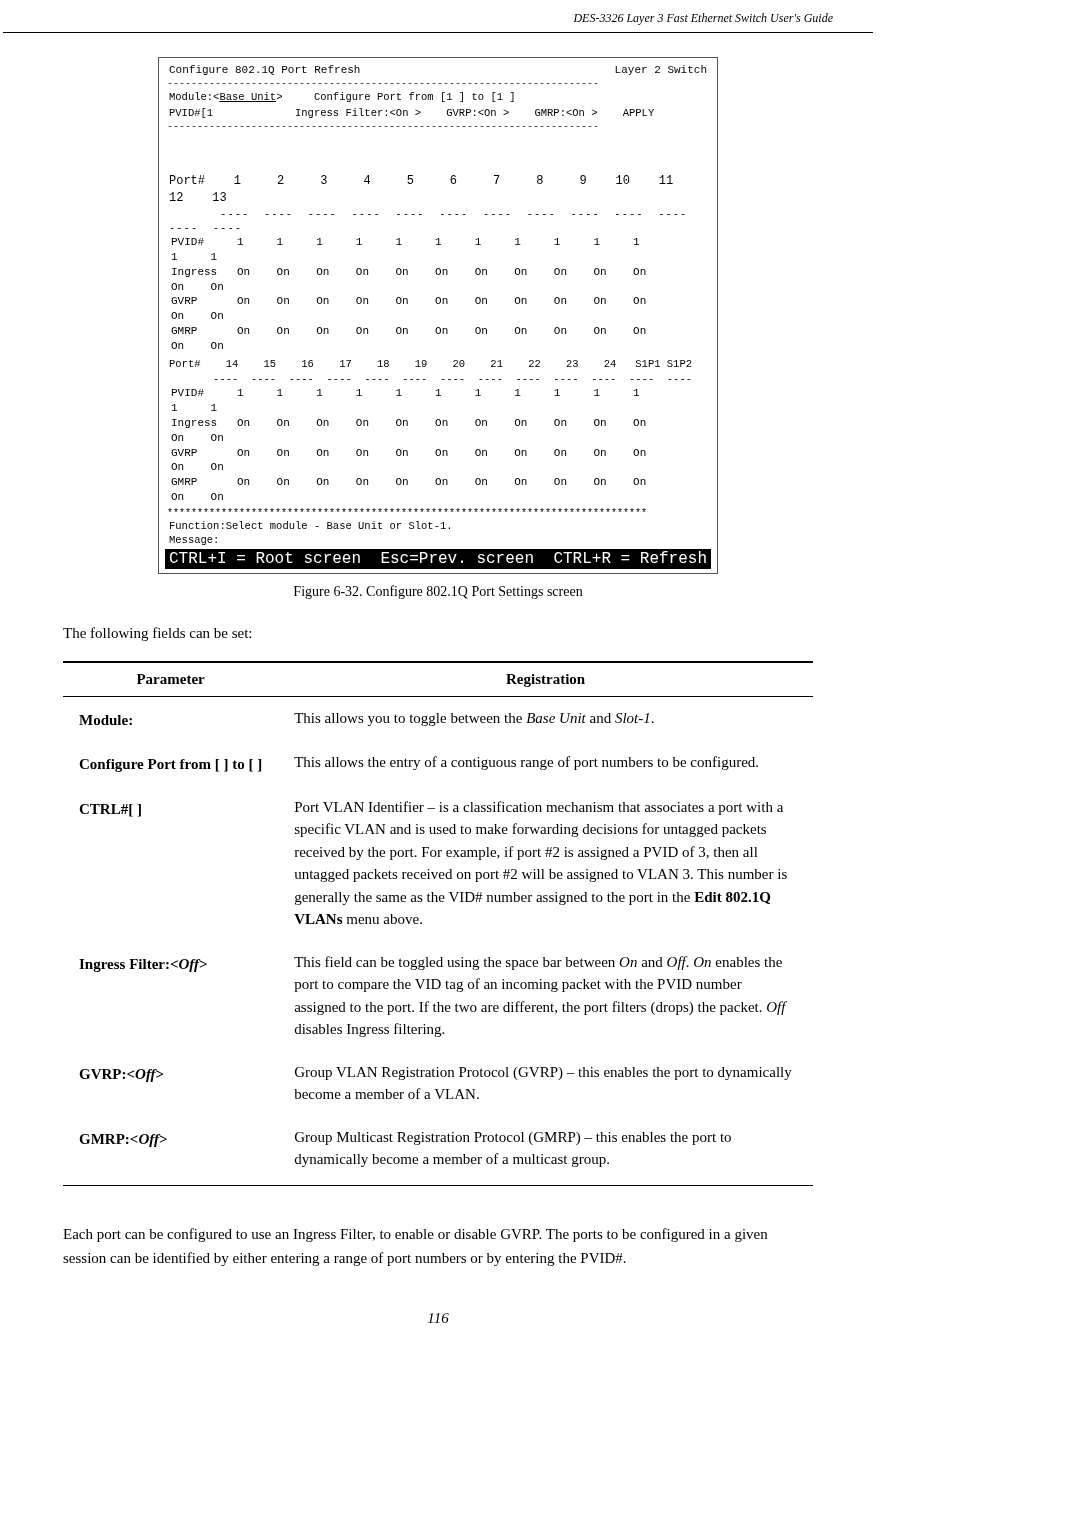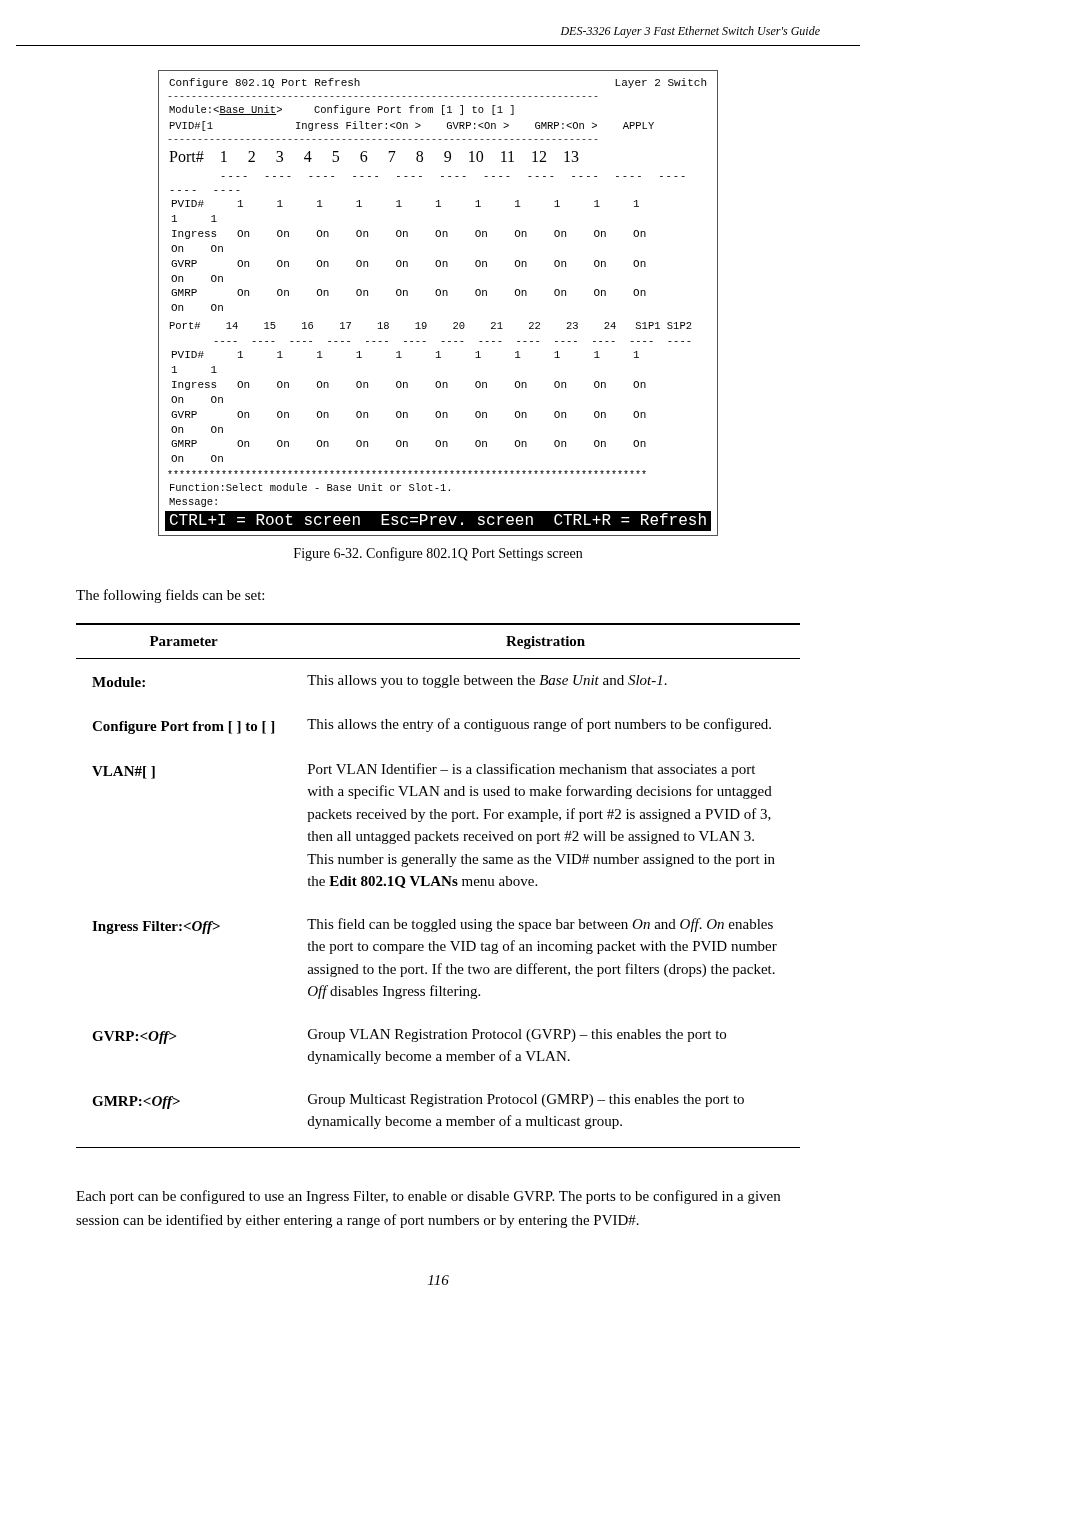--- a/index.html
+++ b/index.html
@@ -8,21 +8,21 @@
       min-height: 1528px;
       background: #ffffff;
       font-family: Times New Roman, Times, serif;
       font-size: 15px;
       color: #000000;
     }
 
     .page-container {
       width: 876px;
       min-height: 1528px;
-      padding: 16px;
+      padding: 3px;
       position: relative;
     }
 
     
     .page-header {
       border-bottom: 1.5px solid #000;
       text-align: right;
       padding: 8px 40px 6px 40px;
       font-size: 12px;
       font-style: italic;
@@ -185,21 +185,21 @@
       <div class="terminal-row" style="font-size:10.5px; padding: 1px 4px;">
         <span>Module:&lt;<span style="text-decoration:underline;">Base Unit</span>&gt;&nbsp;&nbsp;&nbsp;&nbsp; Configure Port from [1 ] to [1 ]</span>
       </div>
 
       <div class="terminal-row" style="font-size:10.5px; padding: 1px 4px;">
         <span>PVID#[1&nbsp;&nbsp;&nbsp;&nbsp;&nbsp;&nbsp;&nbsp;&nbsp;&nbsp;&nbsp;&nbsp;&nbsp; Ingress Filter:&lt;On &gt;&nbsp;&nbsp;&nbsp; GVRP:&lt;On &gt;&nbsp;&nbsp;&nbsp; GMRP:&lt;On &gt;&nbsp;&nbsp;&nbsp; APPLY</span>
       </div>
 
       <div class="terminal-dashes">------------------------------------------------------------------------</div>
 
-      <div class="terminal-row" style="font-size:16px; padding:1px 4px; font-family:Liberation Serif, serif;">
+      <div class="terminal-row" style="font-size:12px; padding:1px 4px; font-family:Liberation Mono, monospace;margin-top:40px;">
         <span>Port#&nbsp;&nbsp;&nbsp; 1&nbsp;&nbsp;&nbsp;&nbsp; 2&nbsp;&nbsp;&nbsp;&nbsp; 3&nbsp;&nbsp;&nbsp;&nbsp; 4&nbsp;&nbsp;&nbsp;&nbsp; 5&nbsp;&nbsp;&nbsp;&nbsp; 6&nbsp;&nbsp;&nbsp;&nbsp; 7&nbsp;&nbsp;&nbsp;&nbsp; 8&nbsp;&nbsp;&nbsp;&nbsp; 9&nbsp;&nbsp;&nbsp; 10&nbsp;&nbsp;&nbsp; 11&nbsp;&nbsp;&nbsp; 12&nbsp;&nbsp;&nbsp; 13</span>
       </div>
 
       <div class="terminal-row" style="font-size:10.5px; padding:0 4px; font-family:'Courier New',monospace; letter-spacing:1px;">
         <span>&nbsp;&nbsp;&nbsp;&nbsp;&nbsp;&nbsp; ----&nbsp; ----&nbsp; ----&nbsp; ----&nbsp; ----&nbsp; ----&nbsp; ----&nbsp; ----&nbsp; ----&nbsp; ----&nbsp; ----&nbsp; ----&nbsp; ----</span>
       </div>
 
       <div style="font-family:'Courier New',monospace; font-size:10.5px; padding:0 4px;">
         <div class="terminal-row">
           <span>PVID#&nbsp;&nbsp;&nbsp;&nbsp; 1&nbsp;&nbsp;&nbsp;&nbsp; 1&nbsp;&nbsp;&nbsp;&nbsp; 1&nbsp;&nbsp;&nbsp;&nbsp; 1&nbsp;&nbsp;&nbsp;&nbsp; 1&nbsp;&nbsp;&nbsp;&nbsp; 1&nbsp;&nbsp;&nbsp;&nbsp; 1&nbsp;&nbsp;&nbsp;&nbsp; 1&nbsp;&nbsp;&nbsp;&nbsp; 1&nbsp;&nbsp;&nbsp;&nbsp; 1&nbsp;&nbsp;&nbsp;&nbsp; 1&nbsp;&nbsp;&nbsp;&nbsp; 1&nbsp;&nbsp;&nbsp;&nbsp; 1</span>
@@ -286,21 +286,21 @@
           <td class="param-name">
             <span>Configure Port from [ ] to [ ]</span>
           </td>
           <td>
             <span>This allows the entry of a contiguous range of port numbers to be configured.</span>
           </td>
         </tr>
 
         <tr>
           <td class="param-name">
-            <span>VLAN#[ ]</span>
+            <span>CTRL#[ ]</span>
           </td>
           <td>
             Port VLAN Identifier – is a classification mechanism that associates a port with a specific VLAN and is used to make forwarding decisions for untagged packets received by the port. For example, if port #2 is assigned a PVID of 3, then all untagged packets received on port #2 will be assigned to VLAN 3. This number is generally the same as the VID# number assigned to the port in the <span class="bold">Edit 802.1Q VLANs</span> menu above.
           </td>
         </tr>
 
         <tr>
           <td class="param-name">
             Ingress Filter:&lt;<span class="italic">Off</span>&gt;
           </td>

